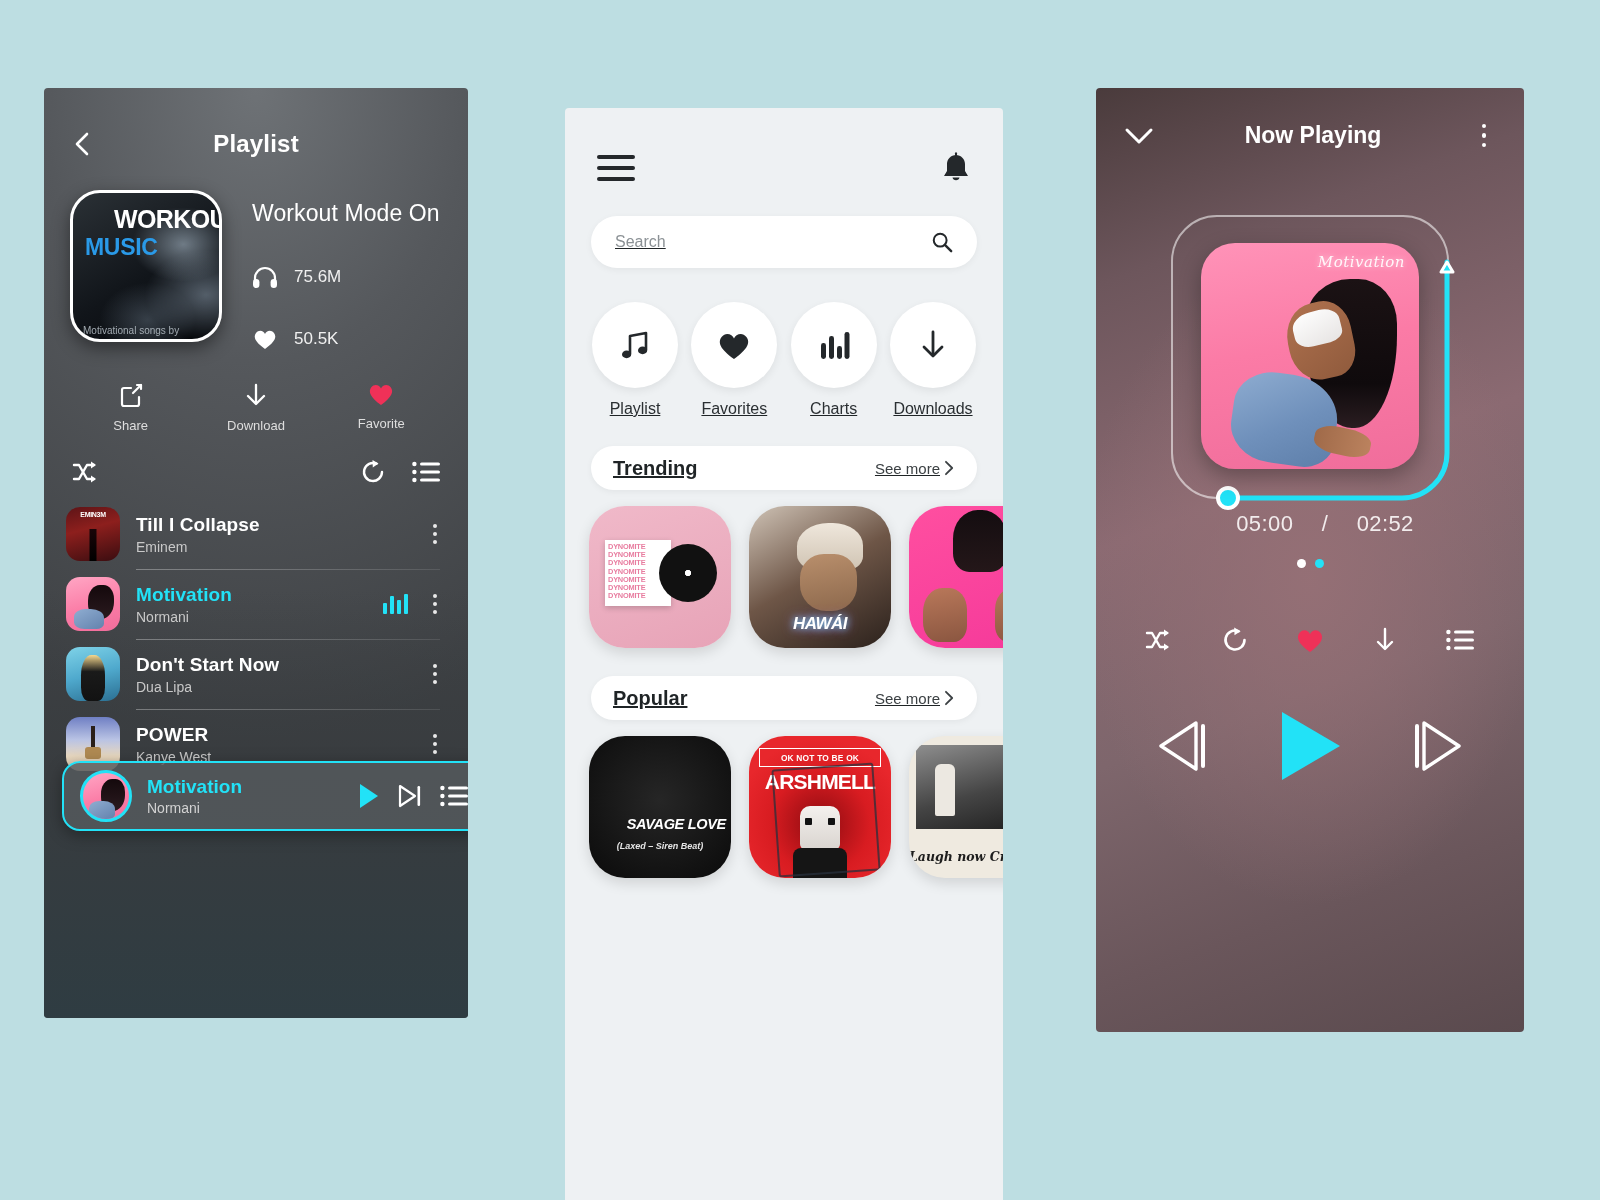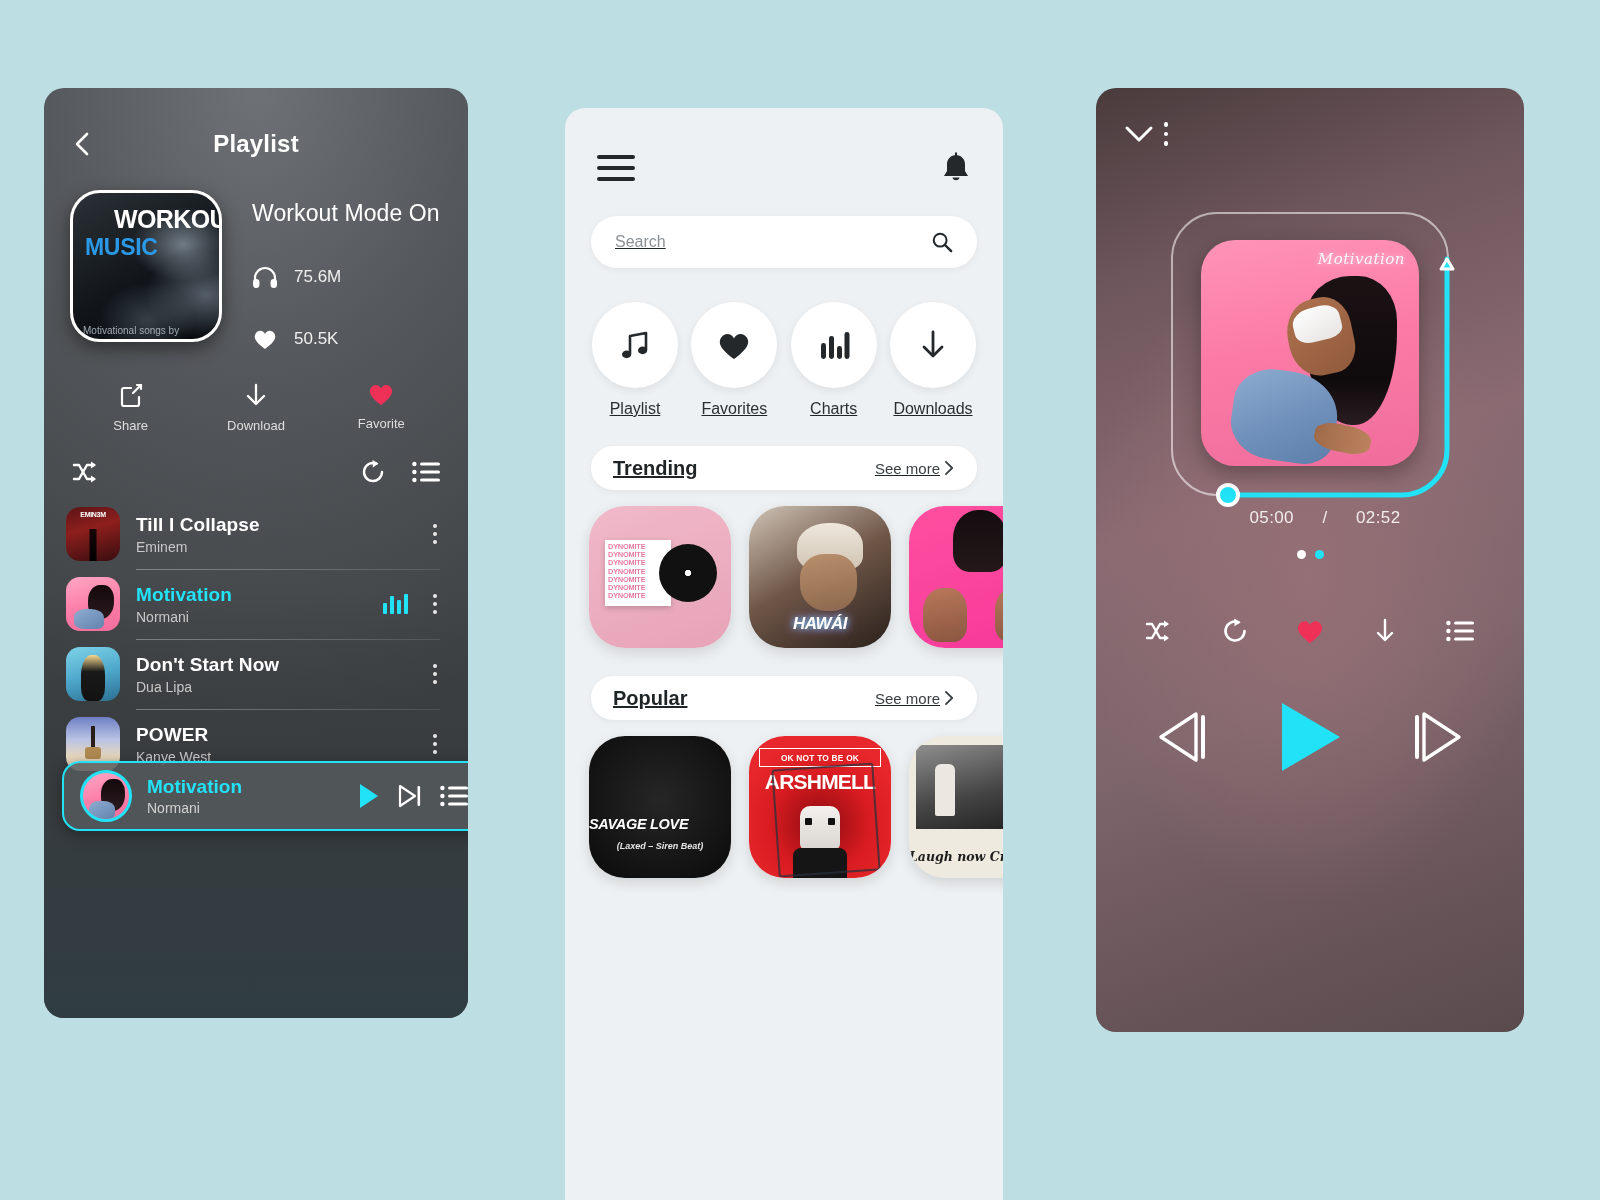--- a/index.html
+++ b/index.html
@@ -5,21 +5,21 @@
   * { margin:0; padding:0; box-sizing:border-box; }
   html, body { width:1600px; height:1200px; overflow:hidden; }
   body {
     background:#bddee2;
     font-family:"Liberation Sans", sans-serif;
     position:relative;
   }
   .stage { position:absolute; inset:0; }
 
   
-  .phone { position:absolute; border-radius:20px; overflow:hidden; }
+  .phone { position:absolute; border-radius:4px; overflow:hidden; }
 
   
   #phone1 {
     left:44px; top:88px; width:424px; height:930px;
     background:
       radial-gradient(120% 70% at 50% 0%, #6e7276 0%, #55585c 42%, #3e4144 100%),
       linear-gradient(180deg, #5b5f63 0%, #46494d 55%, #3b4f55 100%);
     background-blend-mode: normal;
     color:#fff;
   }
@@ -196,21 +196,21 @@
     transform:rotate(8deg);
   }
   .art-figure .arm{
     position:absolute; right:22%; bottom:6%; width:26%; height:12%;
     background:linear-gradient(90deg,#a06a49 0%, #bb825e 100%);
     border-radius:40%;
     transform:rotate(12deg);
   }
 
   .timerow{ text-align:center; margin-top:12px; padding-left:6px; }
-  .timerow .t{ font-size:17px; color:#f2eced; letter-spacing:.4px;margin-left:24px; }
+  .timerow .t{ font-size:22px; color:#f2eced; letter-spacing:.4px;margin-left:24px; }
   .dots{ display:flex; gap:9px; justify-content:center; margin-top:22px; }
   .dots b{ width:9px; height:9px; border-radius:50%; display:block; background:#fff; }
   .dots b.on{ background:#22e2f7; }
 
   .p3-icons{ display:flex; justify-content:space-between; padding:52px 44px 0 44px; align-items:center; }
   .p3-icons > div{ width:40px; height:40px; display:flex; align-items:center; justify-content:center; }
 
   .p3-transport{ display:flex; justify-content:space-between; align-items:center; padding:48px 56px 0 56px; }
 
   svg{ display:block; overflow:visible; }
@@ -538,21 +538,21 @@
       <span class="sm">
         <span>See more</span>
         <svg viewBox="0 0 12 18" width="11" height="16">
             <path d="M2 2 L9 9 L2 16" fill="none" stroke="#3b4043" stroke-width="2" stroke-linecap="round" stroke-linejoin="round"></path>
           </svg>
       </span>
     </div>
 
     <div class="cards">
       <div class="card" style="background:radial-gradient(70% 70% at 50% 45%,#262626 0%,#0c0c0c 100%)">
-        <div style="position:absolute;left:0;right:5px;top:56%;text-align:left;font-size:14.5px;font-weight:800;font-style:italic;color:#fff;letter-spacing:-.3px">SAVAGE LOVE</div>
+        <div style="position:absolute;left:0;right:5px;top:56%;text-align:right;font-size:14.5px;font-weight:800;font-style:italic;color:#fff;letter-spacing:-.3px">SAVAGE LOVE</div>
         <div style="position:absolute;left:0;right:0;top:74%;text-align:center;font-size:9px;font-weight:700;font-style:italic;color:#e6e6e6">(Laxed – Siren Beat)</div>
       </div>
       <div class="card" style="background:radial-gradient(60% 60% at 50% 62%,#8c0b10 0%,#d81c21 58%,#e8272c 100%)">
         <div style="position:absolute;left:10px;right:10px;top:12px;height:19px;border:1.4px solid #fff;display:flex;align-items:center;justify-content:center;font-size:8.4px;font-weight:800;color:#fff;letter-spacing:.2px">OK NOT TO BE OK</div>
         <div style="position:absolute;left:0;right:0;top:34px;text-align:center;font-size:21px;font-weight:800;color:#fff;letter-spacing:-.8px">ARSHMELL</div>
         <div style="position:absolute;left:50%;top:70px;width:40px;height:44px;transform:translateX(-50%);background:linear-gradient(180deg,#f4f1ee,#d9d4cf);border-radius:10px 10px 6px 6px"></div>
         <div style="position:absolute;left:50%;top:82px;width:30px;transform:translateX(-50%);display:flex;justify-content:space-between">
             <span style="width:7px;height:7px;background:#111;border-radius:1px;display:block"></span>
             <span style="width:7px;height:7px;background:#111;border-radius:1px;display:block"></span>
           </div>
@@ -604,20 +604,21 @@
   </div>
 
   <div class="phone" id="phone3">
 
     <div class="p3-top">
       <div>
         <svg viewBox="0 0 30 20" width="30" height="20">
             <path d="M3 4 L15 16 L27 4" fill="none" stroke="#fff" stroke-width="3" stroke-linecap="round" stroke-linejoin="round"></path>
           </svg>
       </div>
+      <div class="p3-title">Now Playing</div>
       <div class="p3-kebab">
           <b></b>
           <b></b>
           <b></b>
         </div>
     </div>
 
     <div class="artwrap">
       <div class="artframe"></div>
 

